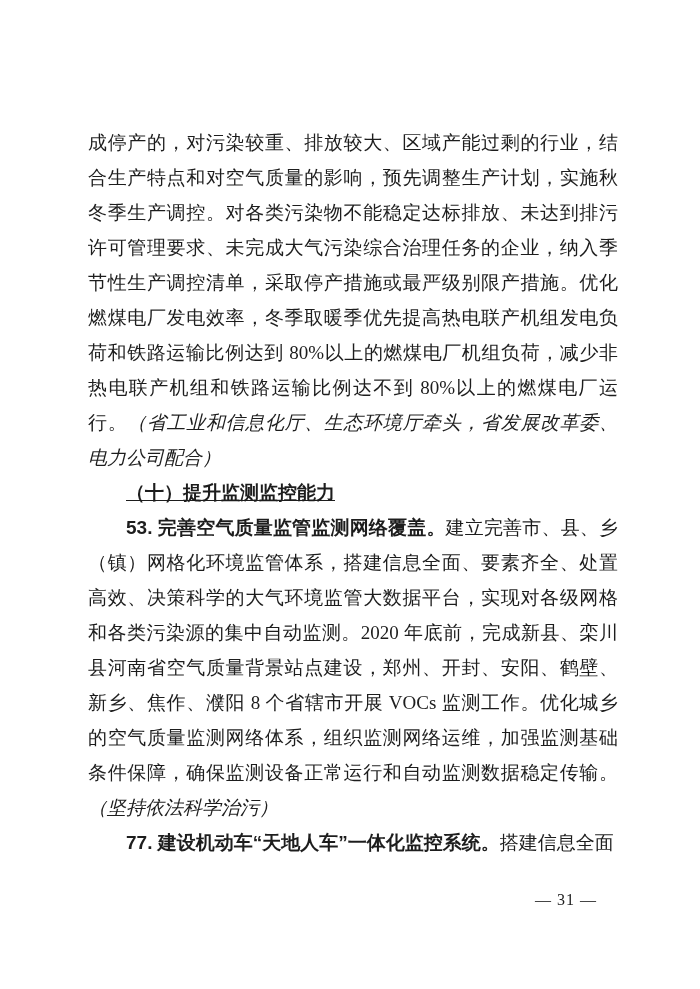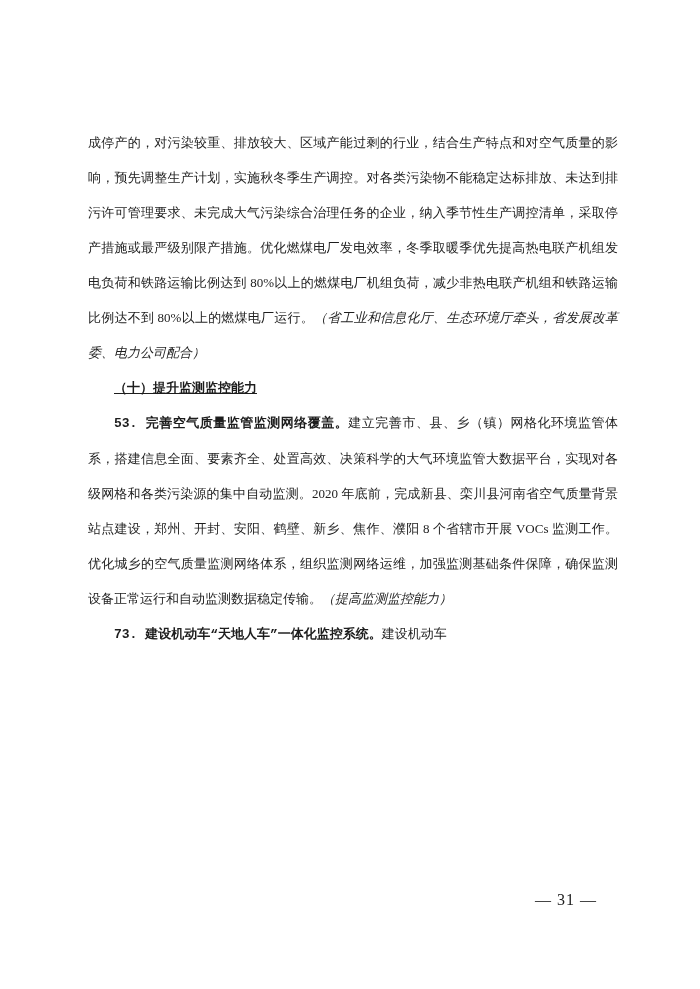--- a/index.html
+++ b/index.html
@@ -13,37 +13,37 @@
     overflow: hidden;
   }
   .text-block {
     position: absolute;
     left: 88px;
     top: 125px;
     width: 530px;
   }
   .text-block p {
     margin: 0;
-    font-size: 13px;
+    font-size: 19px;
     line-height: 35px;
     text-align: justify;
     text-justify: inter-character;
     text-indent: 2em;
     letter-spacing: 0;
     word-break: break-all;
   }
   p.no-indent { text-indent: 0; }
   .heading {
     font-family: "Liberation Sans", sans-serif;
     font-weight: bold;
     text-align: left;
     text-decoration: underline;
   }
   .lead {
-    font-family: Liberation Mono, monospace;
+    font-family: Liberation Sans, sans-serif;
     font-weight: bold;
   }
   .kai { font-style: italic; }
   .tight { letter-spacing: -0.5px; }
   .page-number {
     position: absolute;
     top: 892px;
     right: 103px;
     font-size: 16px;
     line-height: 16px;
@@ -56,20 +56,20 @@
 <body>
 
 <div class="page">
   <div class="text-block">
 
     <p class="no-indent"><span>成停产的，对污染较重、排放较大、区域产能过剩的行业，结合生产特点和对空气质量的影响，预先调整生产计划，实施秋冬季生产调控。对各类污染物不能稳定达标排放、未达到排污许可管理要求、未完成大气污染综合治理任务的企业，纳入季节性生产调控清单，采取停产措施或最严级别限产措施。优化燃煤电厂发电效率，冬季取暖季优先提高热电联产机组发电负荷和铁路运输比例达到 80%以上的燃煤电厂机组负荷，减少非热电联产机组和铁路运输比例达不到 80%以上的燃煤电厂运行。</span><span class="kai">（省工业和信息化厅、生态环境厅牵头，省发展改革委、电力公司配合）</span></p>
 
     <p class="heading">（十）提升监测监控能力</p>
 
 
-    <p><span class="lead">53. 完善空气质量监管监测网络覆盖。</span><span>建立完善市、县、乡（镇）网格化环境监管体系，搭建信息全面、要素齐全、处置高效、决策科学的大气环境监管大数据平台，实现对各级网格和各类污染源的集中自动监测。2020 年底前，完成新县、栾川县河南省空气质量背景站点建设，郑州、开封、安阳、鹤壁、新乡、焦作、濮阳 8 个省辖市开展 VOCs 监测工作。优化城乡的空气质量监测网络体系，组织监测网络运维，加强监测基础条件保障，确保监测设备正常运行和自动监测数据稳定传输。</span><span class="kai">（提高监测监控能力）</span></p>
+    <p><span class="lead">53. 完善空气质量监管监测网络覆盖。</span><span>建立完善市、县、乡（镇）网格化环境监管体系，搭建信息全面、要素齐全、处置高效、决策科学的大气环境监管大数据平台，实现对各级网格和各类污染源的集中自动监测。2020 年底前，完成新县、栾川县河南省空气质量背景站点建设，郑州、开封、安阳、鹤壁、新乡、焦作、濮阳 8 个省辖市开展 VOCs 监测工作。优化城乡的空气质量监测网络体系，组织监测网络运维，加强监测基础条件保障，确保监测设备正常运行和自动监测数据稳定传输。</span><span class="kai">（坚持依法科学治污）</span></p>
 
-    <p class="tight"><span class="lead">73. 建设机动车“天地人车”一体化监控系统。</span><span>建设机动车</span></p>
+    <p class="tight"><span class="lead">77. 建设机动车“天地人车”一体化监控系统。</span><span>搭建信息全面</span></p>
 
   </div>
 
   <div class="page-number">— 31 —</div>
 </div>
 
 </body></html>

